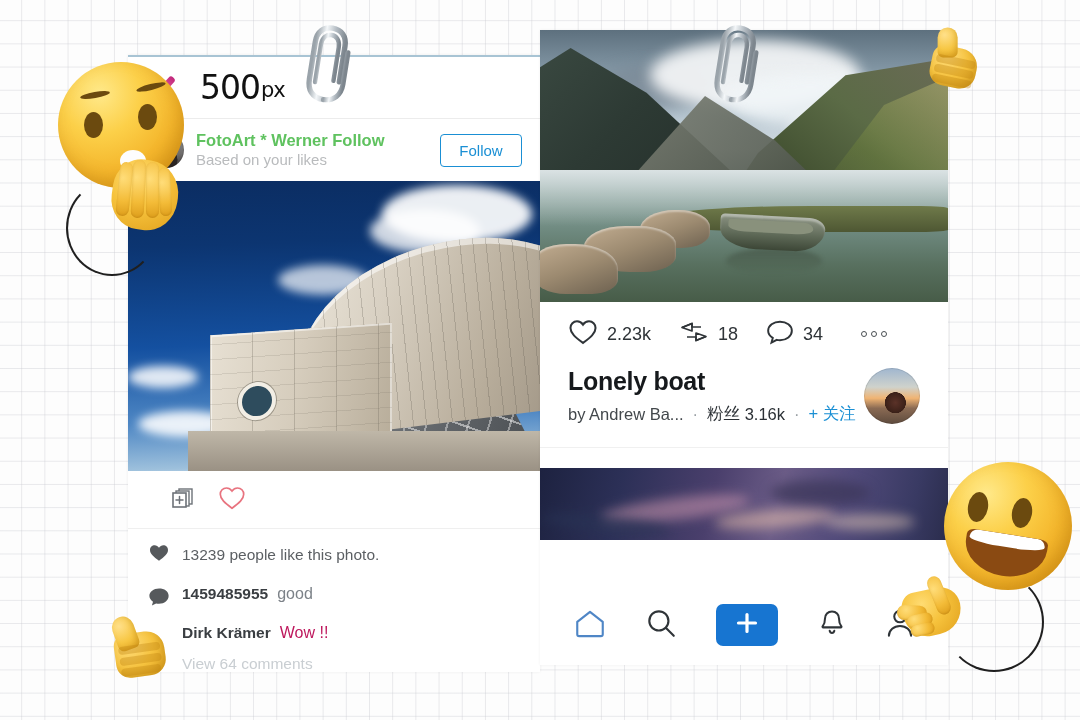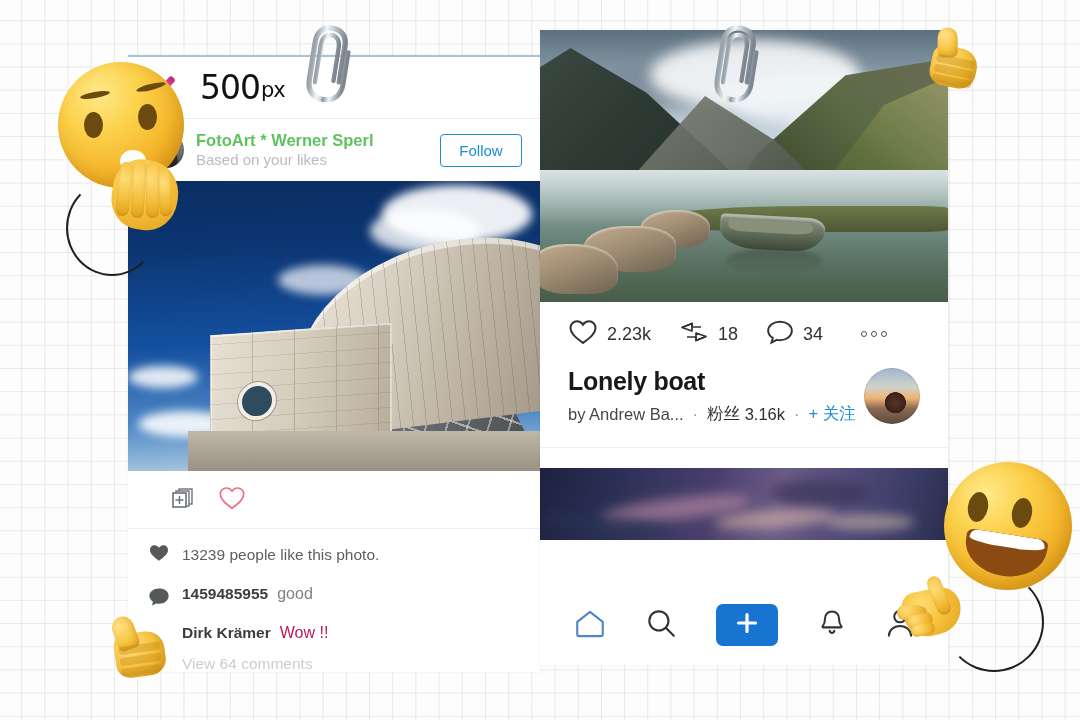--- a/index.html
+++ b/index.html
@@ -612,21 +612,21 @@
       <div class="px-logo-mark"></div>
       <div class="px-wordmark">
         <span>500</span>
           <span class="sup">px</span>
       </div>
     </div>
 
     <div id="user-strip">
       <div id="avatar-left"></div>
       <div id="user-meta">
-        <div id="username">FotoArt * Werner Sperl</div>
+        <div id="username">FotoArt * Werner Follow</div>
         <div id="user-sub">Based on your likes</div>
       </div>
       <div id="follow-btn">Follow</div>
     </div>
 
     <div id="arch-photo">
       <div class="sky"></div>
       <div class="cloud cl1"></div>
       <div class="cloud cl2"></div>
       <div class="cloud cl3"></div>

